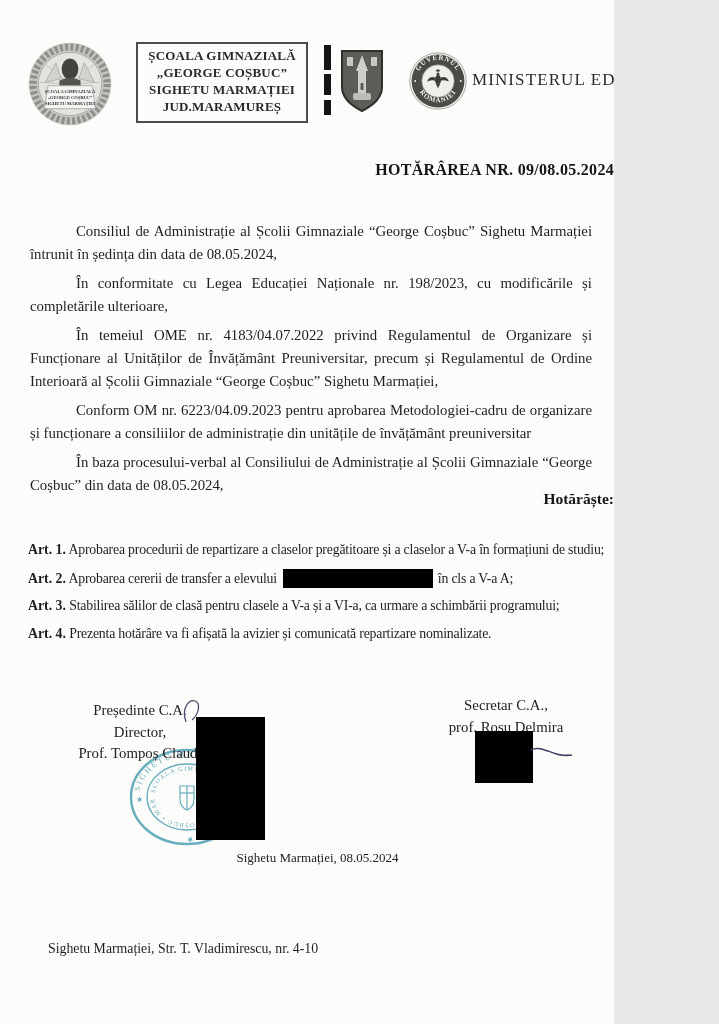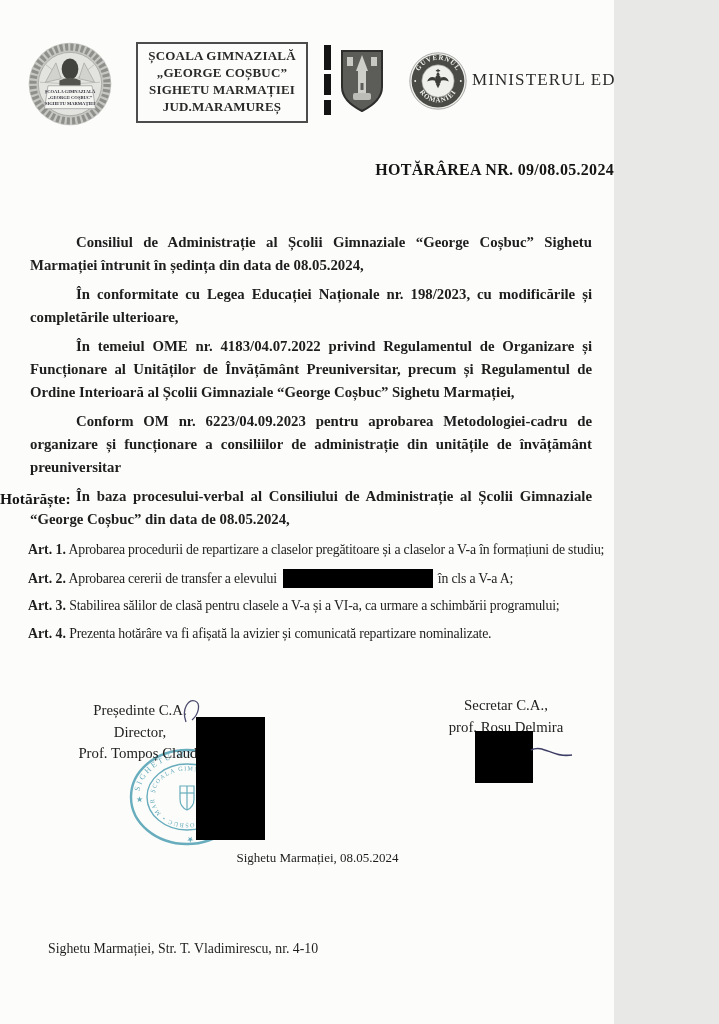--- a/index.html
+++ b/index.html
@@ -24,24 +24,24 @@
   }
   .shield{position:absolute;left:340px;top:49px;width:44px;height:64px;}
   .gov-seal{position:absolute;left:408px;top:51px;width:60px;height:60px;}
   .ministry{
     position:absolute;left:472px;top:70px;font-size:17px;letter-spacing:1.1px;
     color:#2b2b2b;white-space:nowrap;
   }
   
   .title{position:absolute;top:161px;left:0;width:100%;text-align:right;
     font-weight:bold;font-size:16px;letter-spacing:.3px;color:#151515;}
-  .body-text{position:absolute;left:30px;right:22px;top:231px;font-size:14.8px;
-    line-height:23px;text-align:justify;color:#1e1e1e;font-weight:bold;}
+  .body-text{position:absolute;left:30px;right:22px;top:220px;font-size:14.8px;
+    line-height:23px;text-align:justify;color:#1e1e1e;}
   .body-text p{margin:0 0 6px;text-indent:46px;}
-  .resolution{position:absolute;top:490px;left:0;width:100%;text-align:left;
+  .resolution{position:absolute;top:490px;left:0;width:100%;text-align:right;
     font-weight:bold;font-size:15.5px;color:#151515;}
   .articles{position:absolute;left:28px;right:14px;top:541px;font-size:13.8px;
     letter-spacing:-0.2px;color:#1e1e1e;}
   .articles p{margin:0 0 9.5px;line-height:18px;white-space:nowrap;}
   .articles b{letter-spacing:0;}
   .redact-inline{display:inline-block;width:150px;height:19px;background:#000;
     vertical-align:-5px;margin:0 5px 0 6px;}
   
   .sig{position:absolute;text-align:center;font-size:14.8px;line-height:21.5px;color:#222;z-index:2;}
   .sig-left{left:55px;top:700px;width:170px;}

